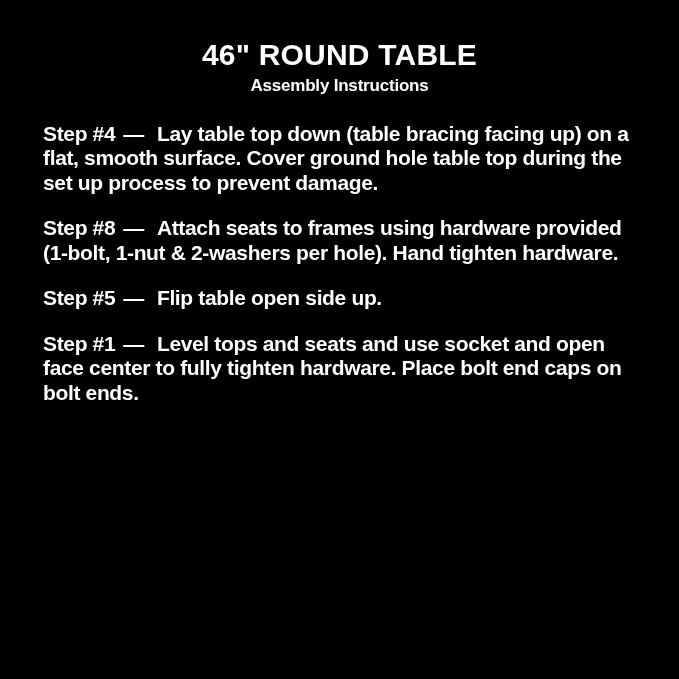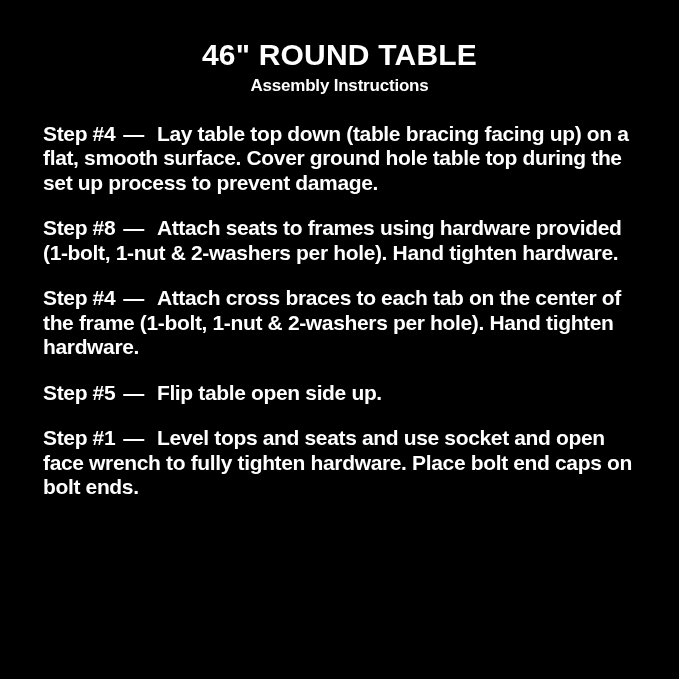--- a/index.html
+++ b/index.html
@@ -57,17 +57,16 @@
 <body>
 
 <div class="poster">
   <div class="header">
     <h1 class="title">46" ROUND TABLE</h1>
     <h2 class="subtitle">Assembly Instructions</h2>
   </div>
   <div class="steps">
     <p class="step"><span>Step #4</span><span class="dash">—</span><span>Lay table top down (table bracing facing up) on a flat, smooth surface. Cover ground hole table top during the set up process to prevent damage.</span></p>
     <p class="step"><span>Step #8</span><span class="dash">—</span><span>Attach seats to frames using hardware provided (1-bolt, 1-nut &amp; 2-washers per hole). Hand tighten hardware.</span></p>
-    <p class="step"><span>Step #4</span><span class="dash">—</span><span>Attach cross braces to each tab on the center of the frame (1-bolt, 1-nut &amp; 2-washers per hole). Hand tighten hardware.</span></p>
     <p class="step"><span>Step #5</span><span class="dash">—</span><span>Flip table open side up.</span></p>
-    <p class="step"><span>Step #1</span><span class="dash">—</span><span>Level tops and seats and use socket and open face wrench to fully tighten hardware. Place bolt end caps on bolt ends.</span></p>
+    <p class="step"><span>Step #1</span><span class="dash">—</span><span>Level tops and seats and use socket and open face center to fully tighten hardware. Place bolt end caps on bolt ends.</span></p>
   </div>
 </div>
 
 </body></html>

